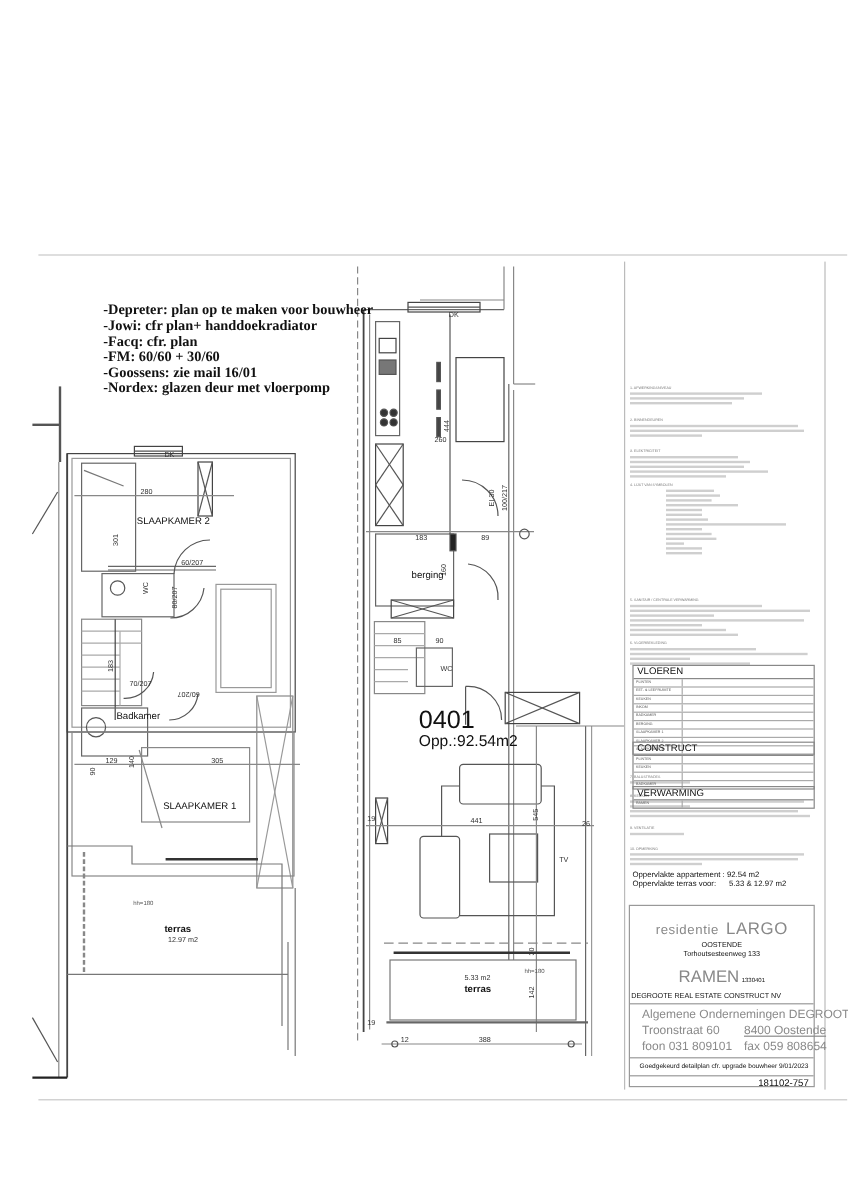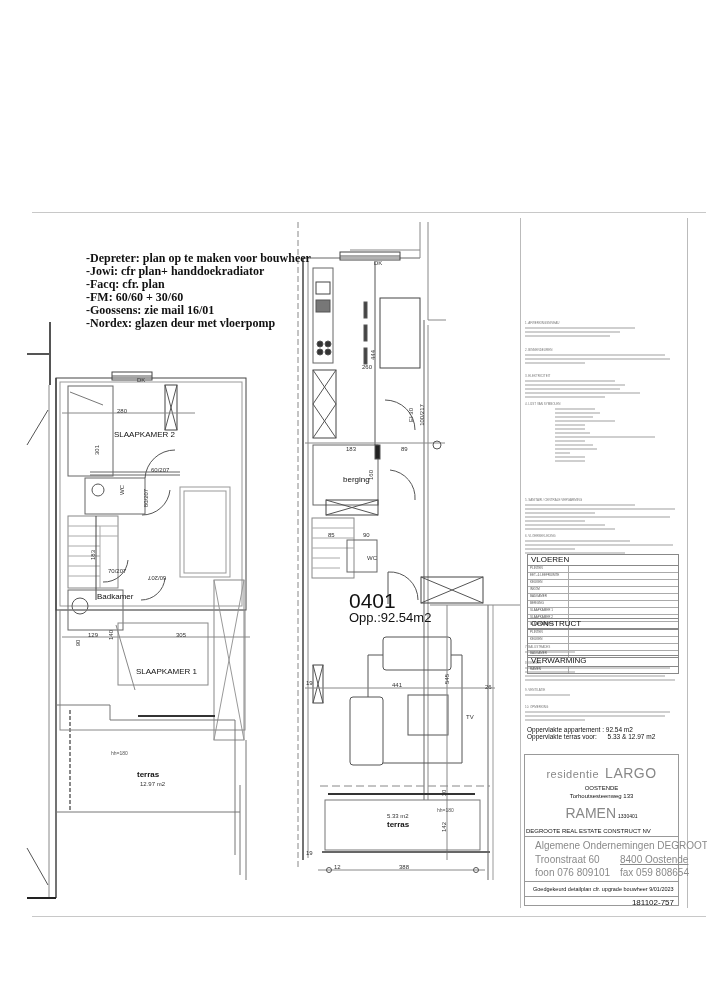--- a/index.html
+++ b/index.html
@@ -392,19 +392,19 @@
   <div class="tb-city">OOSTENDE</div>
   <div class="tb-addr">Torhoutsesteenweg 133</div>
   <div class="tb-type">
     <span style="font-size:14px;color:#888;margin:0">RAMEN</span><span>1330401</span>
   </div>
   <div class="tb-divider" style="top:81px;"></div>
   <div class="tb-company">DEGROOTE REAL ESTATE CONSTRUCT NV</div>
   <div class="tb-firm" style="top:85px;">Algemene Ondernemingen DEGROOTE nv</div>
   <div class="tb-firm" style="top:99px;">Troonstraat 60</div>
   <div class="tb-firm-r" style="top:99px;text-decoration:underline;">8400 Oostende</div>
-  <div class="tb-firm" style="top:112px;">foon 076 809101</div>
+  <div class="tb-firm" style="top:112px;">foon 031 809101</div>
   <div class="tb-firm-r" style="top:112px;">fax 059 808654</div>
   <div class="tb-divider" style="top:126px;"></div>
   <div class="tb-approved">Goedgekeurd detailplan cfr. upgrade bouwheer 9/01/2023</div>
   <div class="tb-divider" style="top:141px;"></div>
   <div class="tb-num">181102-757</div>
 </div>
 
 </body></html>

